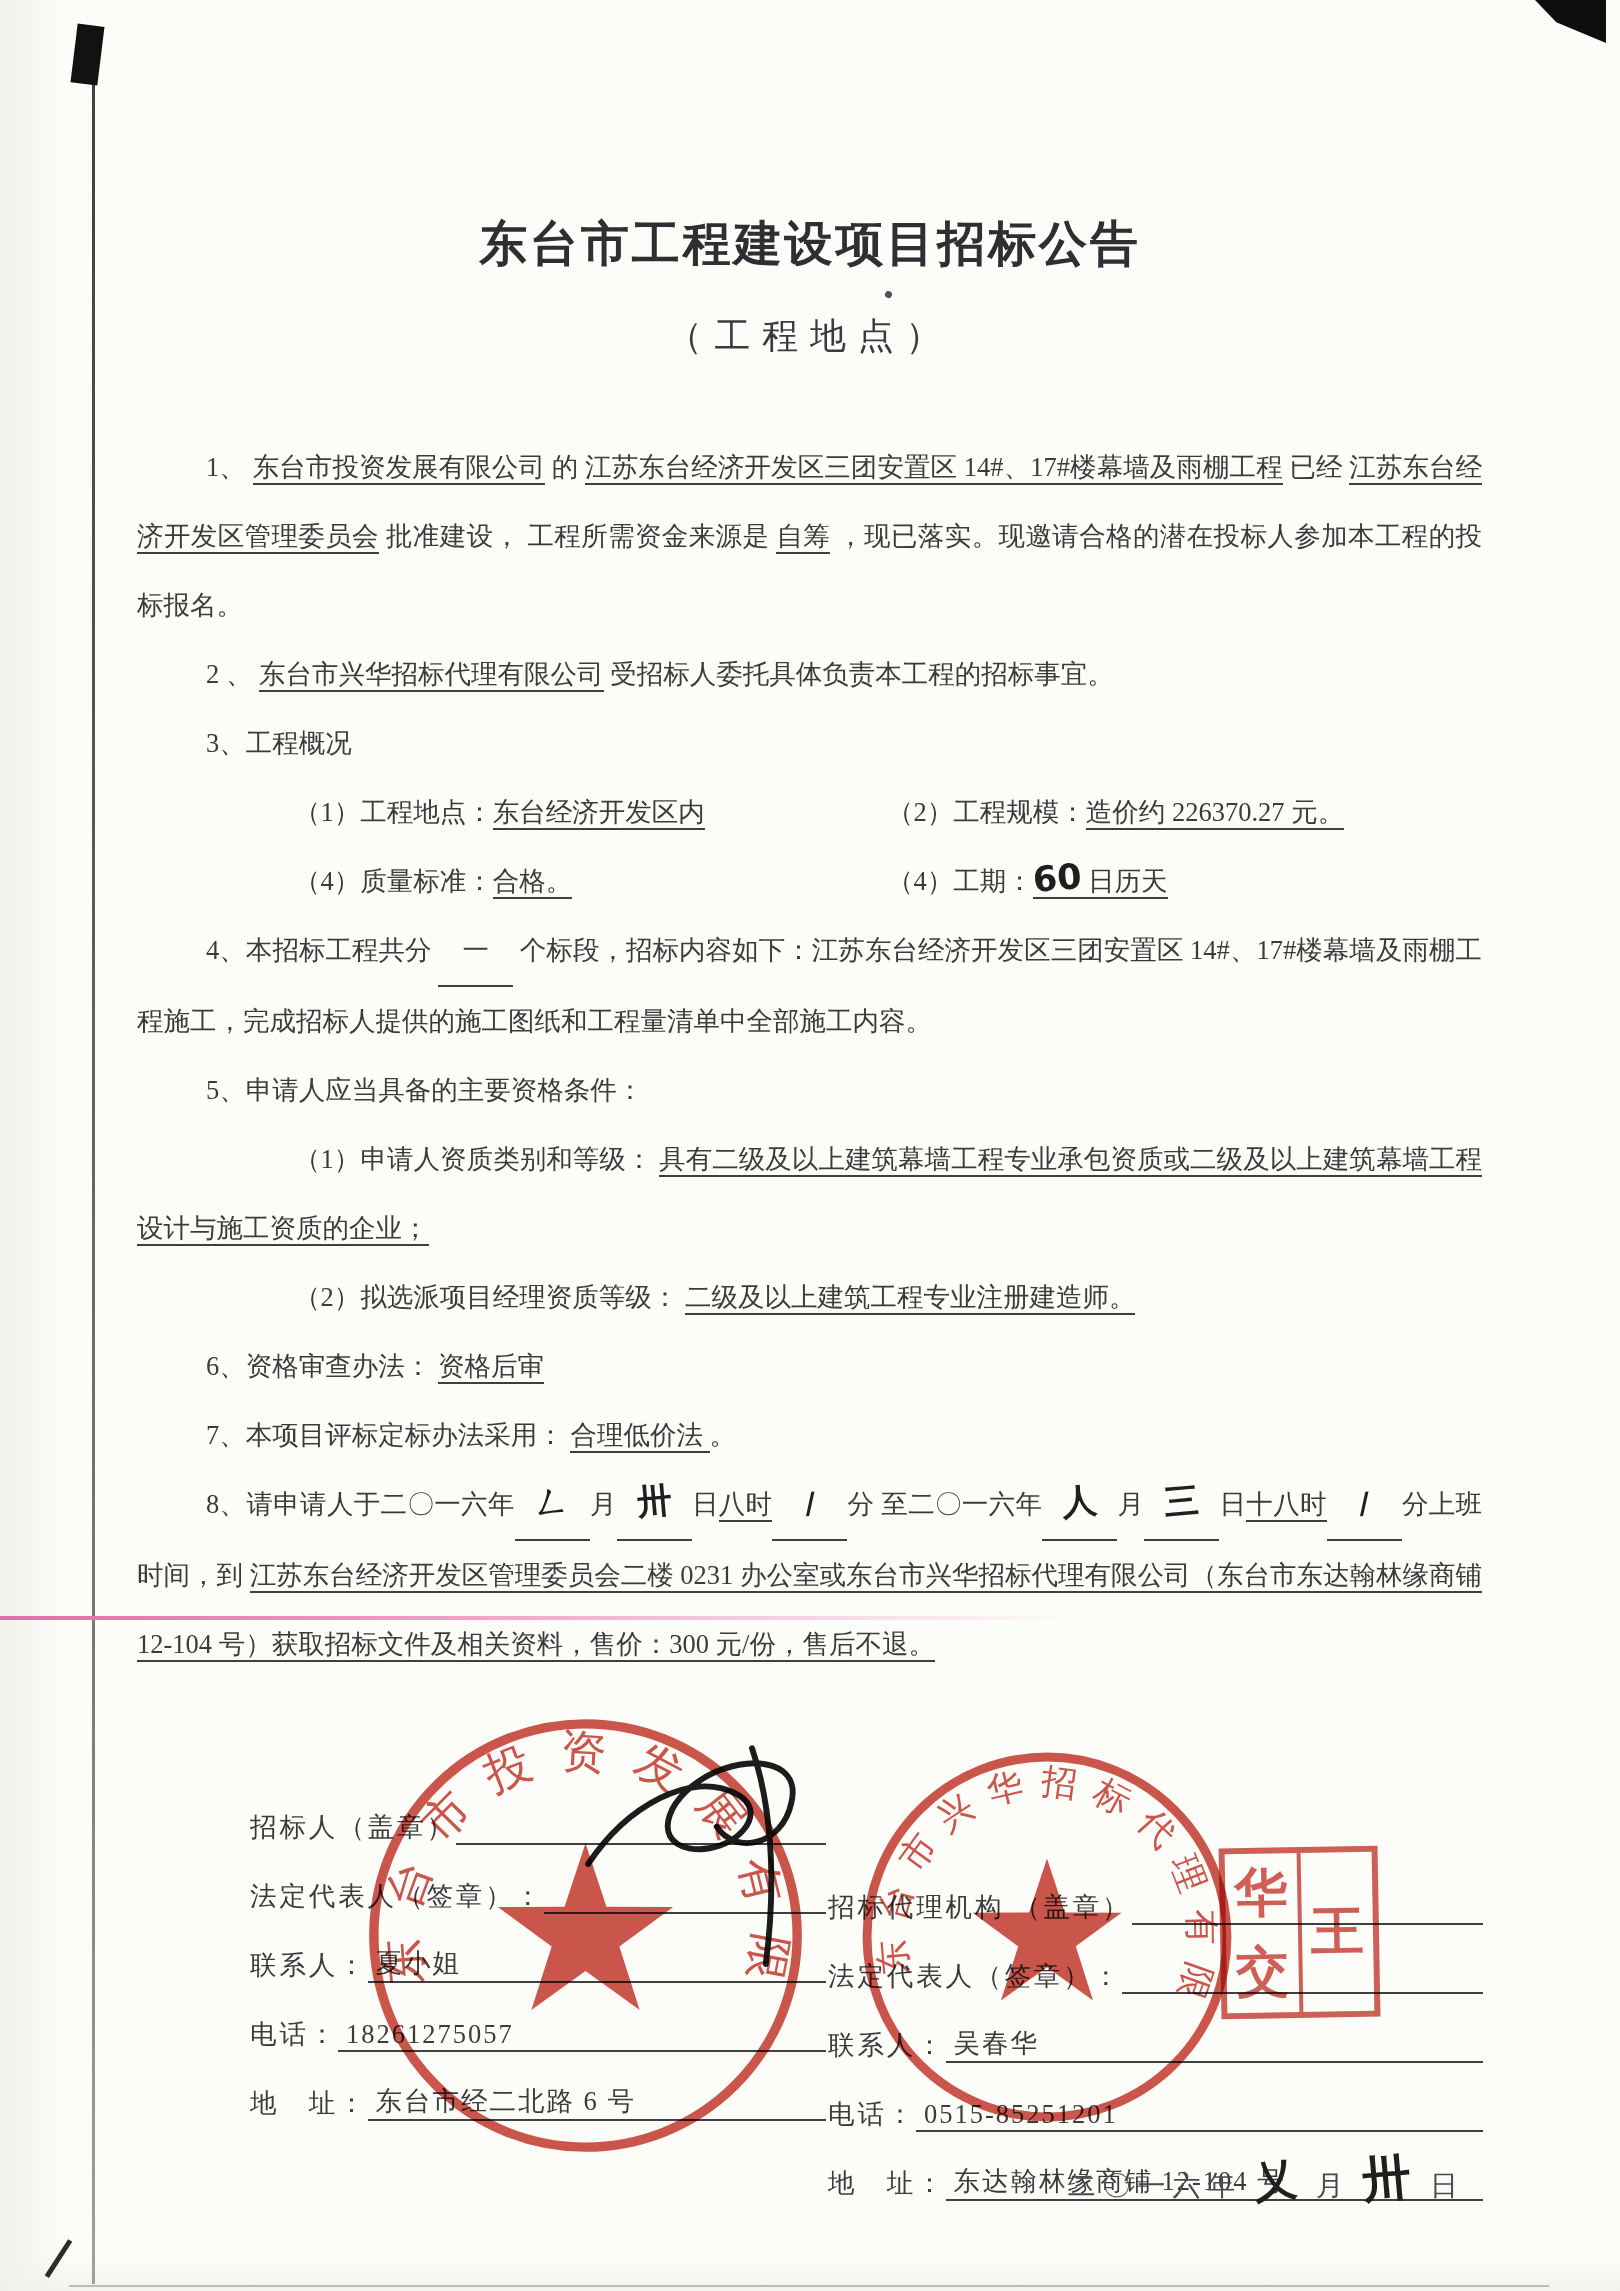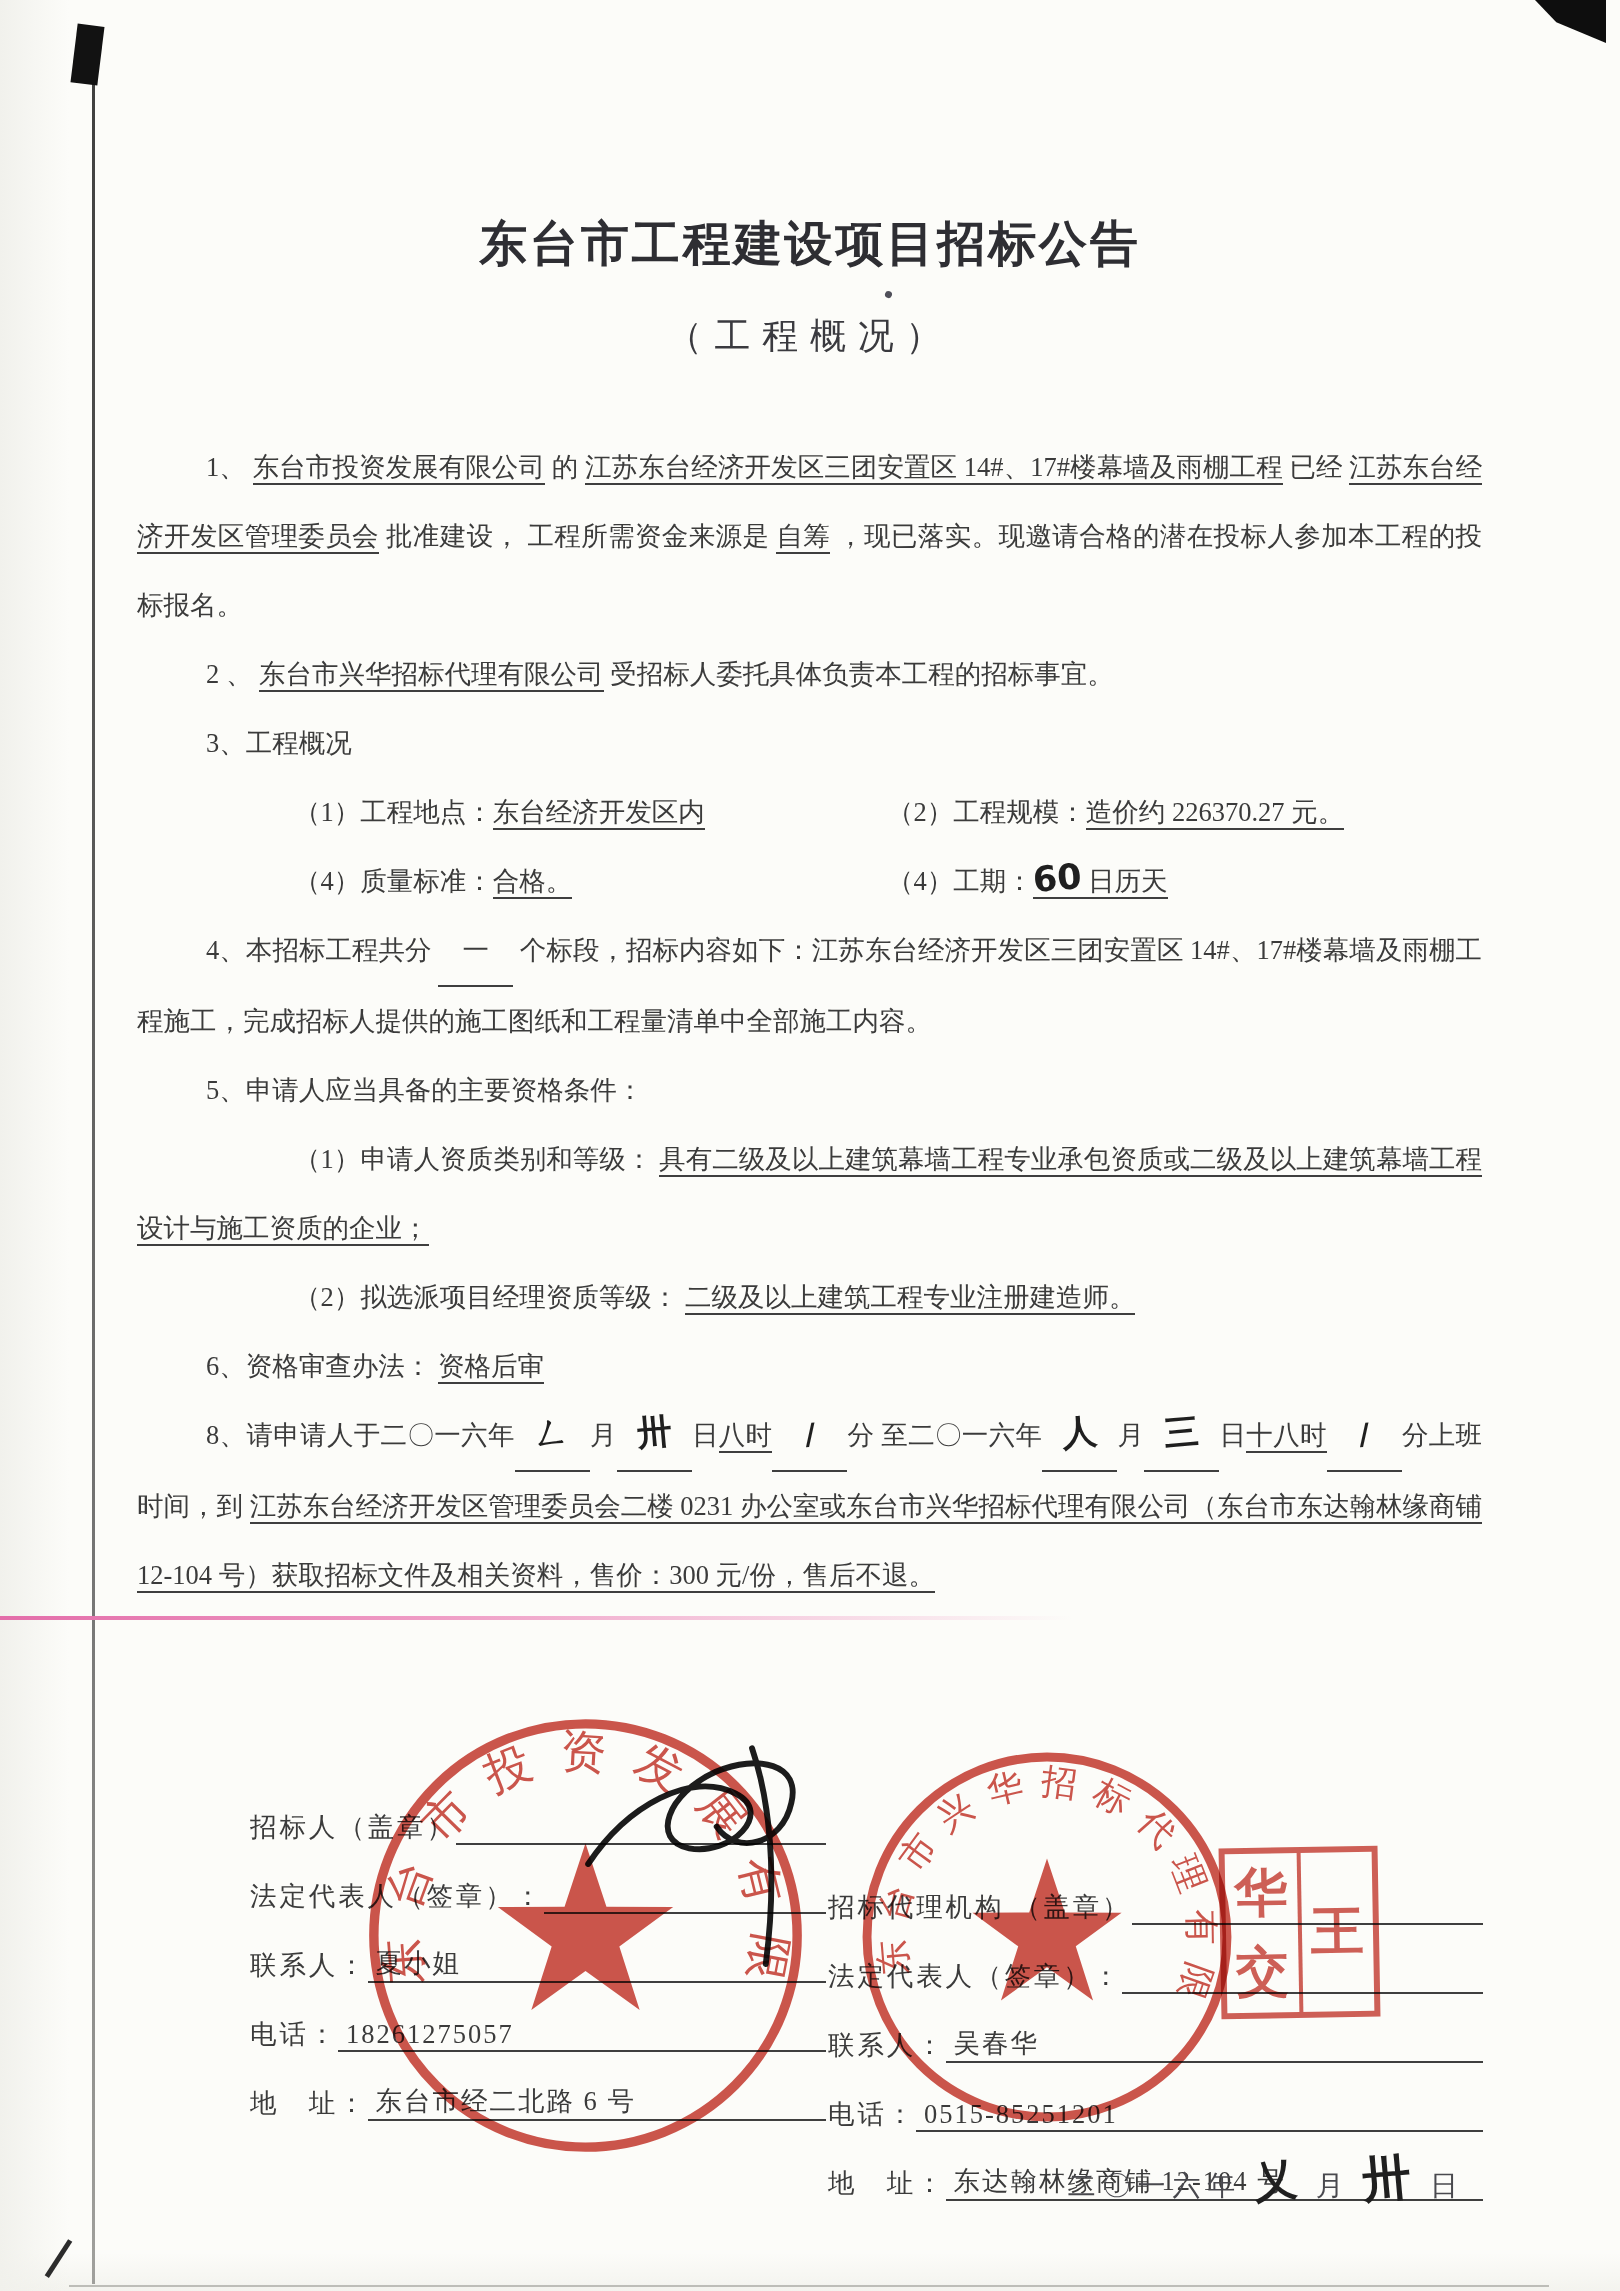--- a/index.html
+++ b/index.html
@@ -62,21 +62,21 @@
 
   <div class="edge-left"></div>
   <div class="corner-tl"></div>
   <div class="corner-tr"></div>
   <div class="pink-line"></div>
   <div class="edge-bottom"></div>
   <div class="corner-bl"></div>
   <div class="speck"></div>
 
   <div class="title">东台市工程建设项目招标公告</div>
-  <div class="subtitle">（工程概况）</div>
+  <div class="subtitle">（工程地点）</div>
 
   <div class="content">
 
     <p class="par">
       <span>1、</span>
       <span class="u">东台市投资发展有限公司</span>
       <span>的</span>
       <span class="u">江苏东台经济开发区三团安置区 14#、17#楼幕墙及雨棚工程</span>
       <span>已经</span>
       <span class="u">江苏东台经济开发区管理委员会</span>
@@ -127,20 +127,25 @@
     <p class="sub">
       <span>（2）拟选派项目经理资质等级：</span>
       <span class="u">二级及以上建筑工程专业注册建造师。</span>
     </p>
 
     <p class="par">
       <span>6、资格审查办法：</span>
       <span class="u">资格后审</span>
     </p>
 
+    <p class="par">
+      <span>7、本项目评标定标办法采用：</span>
+      <span class="u"> 合理低价法 </span>
+      <span>。</span>
+    </p>
 
     <p class="par">
       <span>8、请申请人于二〇一六年</span><span class="ub"><span class="hw">ㄥ</span></span><span>月</span><span class="ub"><span class="hw">卅</span></span><span>日</span><span class="u">八时</span><span class="ub"><span class="hw small">/</span></span><span>分 至二〇一六年</span><span class="ub"><span class="hw">人</span></span><span>月</span><span class="ub"><span class="hw">三</span></span><span>日</span><span class="u">十八时</span><span class="ub"><span class="hw small">/</span></span><span>分上班时间，到</span>
       <span class="u">江苏东台经济开发区管理委员会二楼 0231 办公室或东台市兴华招标代理有限公司（东台市东达翰林缘商铺 12-104 号）获取招标文件及相关资料，售价：300 元/份，售后不退。</span>
     </p>
   </div>
 
   <div class="sig sig-left">
     <div class="rowline">
       <span class="lbl">招标人（盖章）</span>

